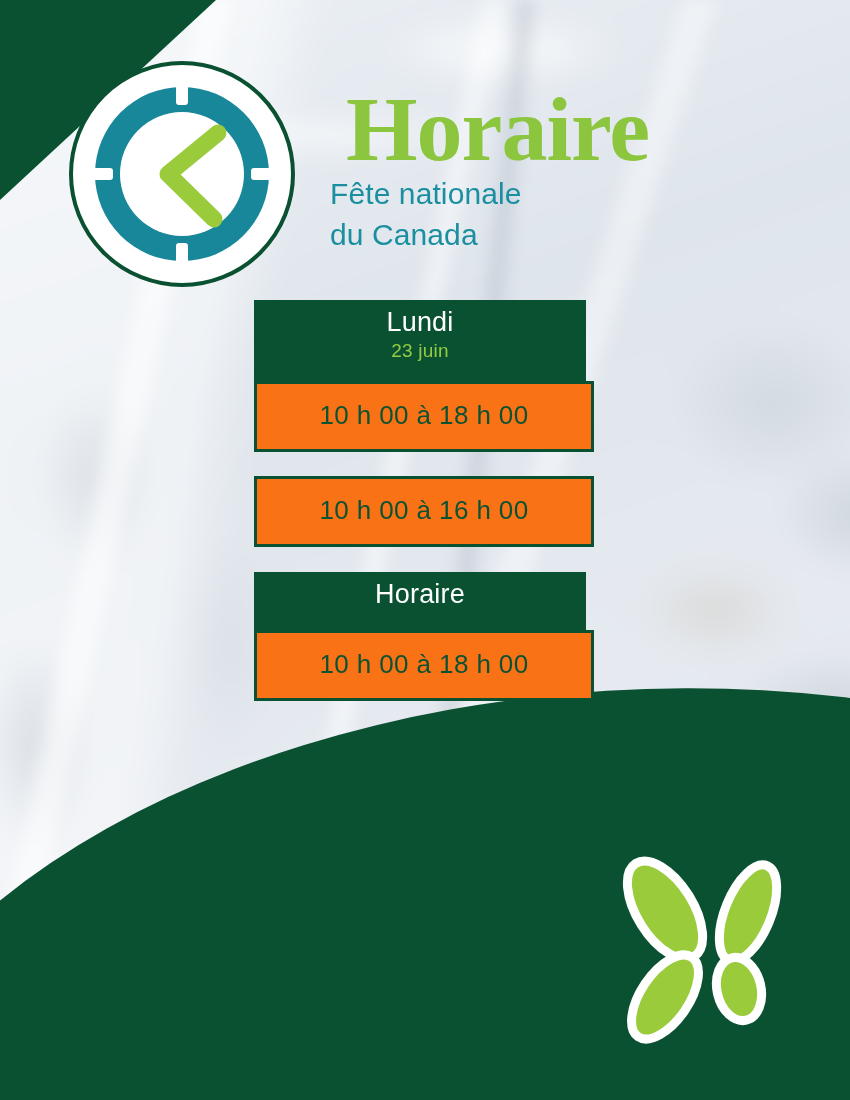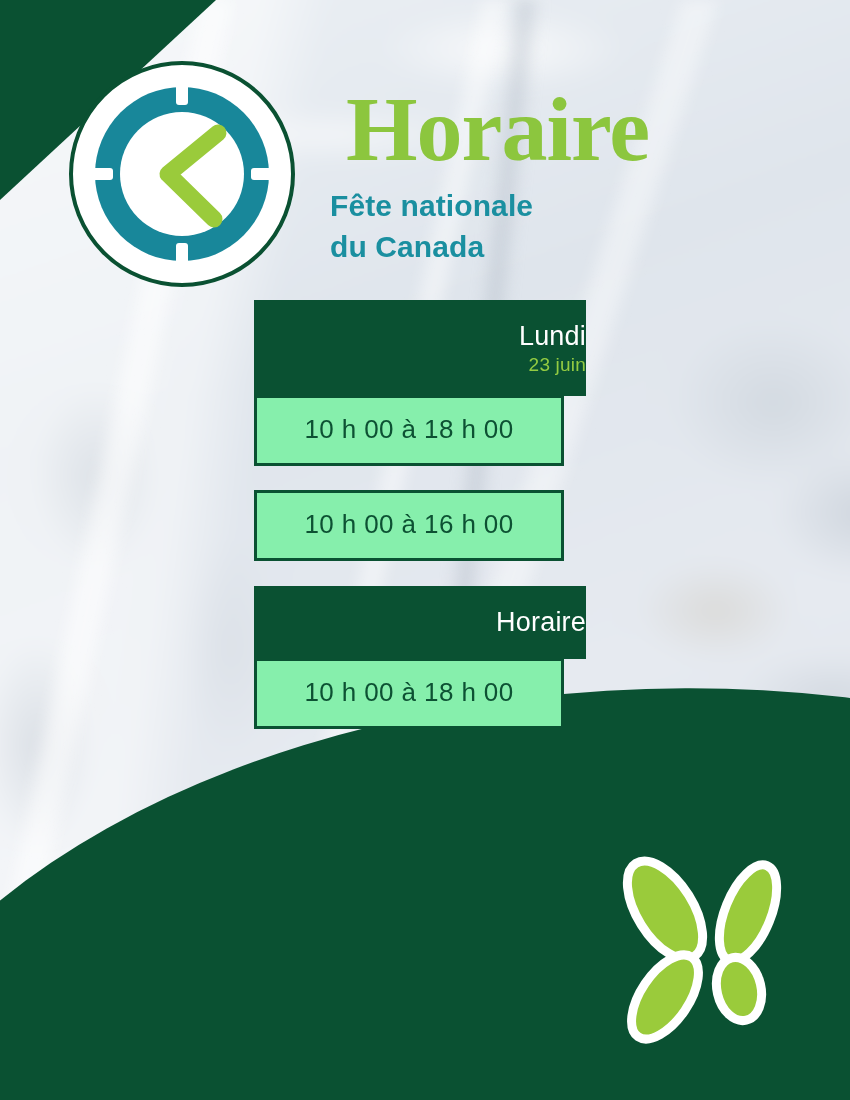--- a/index.html
+++ b/index.html
@@ -97,56 +97,55 @@
   .title {
     font-family:"Liberation Serif", "DejaVu Serif", serif;
     font-weight:bold;
     font-size:92px;
     line-height:0.98;
     color:#8cc63e;
     letter-spacing:-1px;
     margin-left:16px;
   }
   .subtitle {
-    margin-top:12px;
     font-family:"Liberation Sans", sans-serif;
-    font-weight:bold;
+    font-weight:normal;
     font-size:30px;
     line-height:1.35;
     color:#1a8fa0;
     letter-spacing:.1px;
   }
 
   
   .cards { position:absolute; left:254px; top:300px; width:340px; }
   .card { position:relative; margin-bottom:25px; }
   .card-head {
     background:#0a5132;
     width:332px;
-    padding:20px 0 20px;
-    text-align:right;
+    padding:6px 0 20px;
+    text-align:center;
   }
   .day {
     color:#ffffff;
     font-size:27px;
     font-weight:normal;
     line-height:1.22;
     letter-spacing:.2px;
   }
   .date {
     color:#93cb42;
     font-size:19px;
     font-weight:normal;
     line-height:1.22;
     letter-spacing:.2px;
   }
   .card-time {
-    width:310px;
+    width:340px;
     margin-top:-1px;
-    background:#86efac;
+    background:#f97316;
     border:3px solid #0a5132;
     padding:16px 0 18px;
     text-align:center;
   }
   .time-text {
     color:#0d5133;
     font-size:26px;
     font-weight:normal;
     letter-spacing:.4px;
   }

